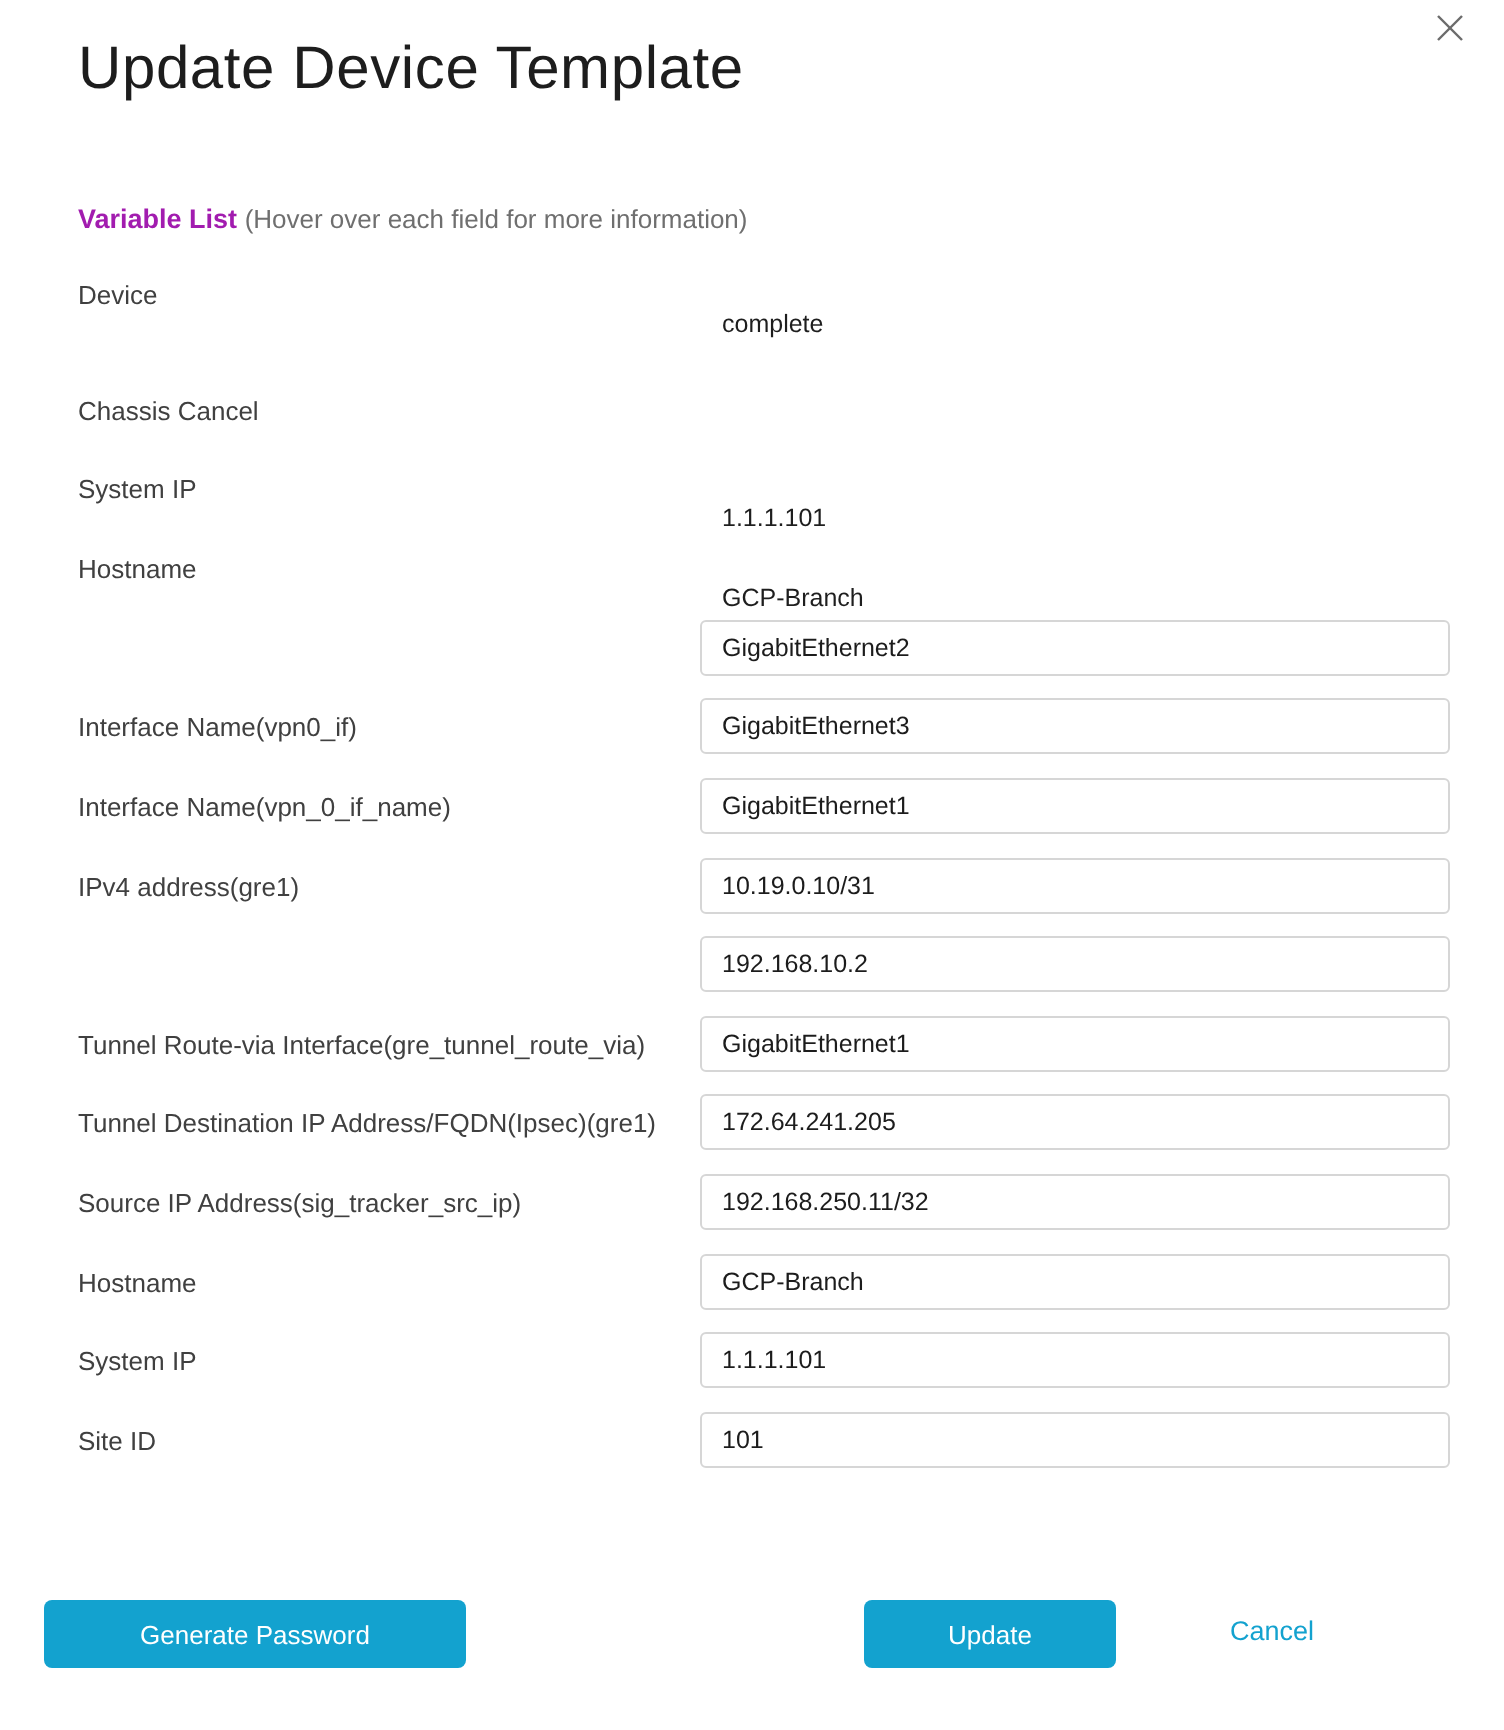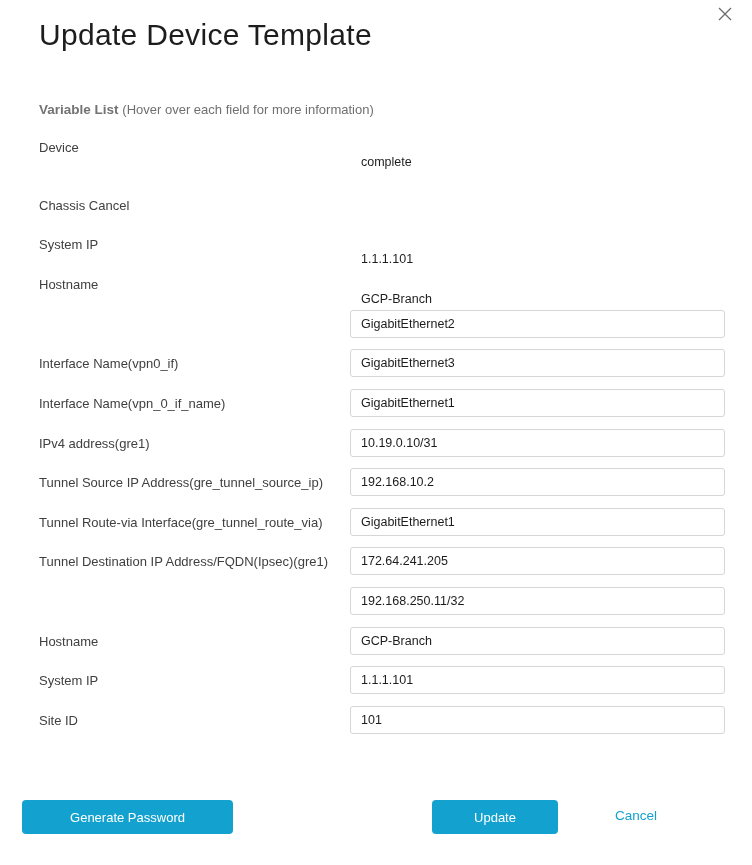--- a/index.html
+++ b/index.html
@@ -14,21 +14,21 @@
     cursor:pointer; display:flex; align-items:center; justify-content:center;
   }
   .dialog-title {
     position:absolute; left:39px; top:18px;
     font-size:30px; font-weight:300; letter-spacing:.3px; color:#1d1d1d;
     white-space:nowrap;
   }
   .section-header {
     position:absolute; left:39px; top:102px; font-size:13.5px; white-space:nowrap;
   }
-  .section-header .sec-title { font-weight:bold; color:#737373; }
+  .section-header .sec-title { font-weight:bold; color:#a21caf; }
   .section-header .sec-hint { color:#6f6f6f; font-size:13px; }
   .row {
     position:absolute; left:0; width:752px; height:28px;
     display:flex; align-items:center;
   }
   .row .label {
     position:absolute; left:39px; width:311px; height:28px;
     display:flex; align-items:center;
     font-size:13px; color:var(--label);
     white-space:nowrap; overflow:hidden;
@@ -100,32 +100,32 @@
 </div>
 <div class="row" style="top:389px">
   <div class="label">Interface Name(vpn_0_if_name)</div>
   <input class="field-input" value="GigabitEthernet1" style="">
 </div>
 <div class="row" style="top:429px">
   <div class="label">IPv4 address(gre1)</div>
   <input class="field-input" value="10.19.0.10/31" style="">
 </div>
 <div class="row" style="top:468px">
-  <div class="label">Tunnel Source IP Address(gre_tunnel_source_ip)</div>
   <input class="field-input" value="192.168.10.2" style="">
 </div>
 <div class="row" style="top:508px">
   <div class="label">Tunnel Route-via Interface(gre_tunnel_route_via)</div>
   <input class="field-input" value="GigabitEthernet1" style="">
 </div>
 <div class="row" style="top:547px">
   <div class="label">Tunnel Destination IP Address/FQDN(Ipsec)(gre1)</div>
   <input class="field-input" value="172.64.241.205" style="">
 </div>
 <div class="row" style="top:587px">
+  <div class="label">Source IP Address(sig_tracker_src_ip)</div>
   <input class="field-input" value="192.168.250.11/32" style="">
 </div>
 <div class="row" style="top:627px">
   <div class="label">Hostname</div>
   <input class="field-input" value="GCP-Branch" style="">
 </div>
 <div class="row" style="top:666px">
   <div class="label">System IP</div>
   <input class="field-input" value="1.1.1.101" style="">
 </div>

